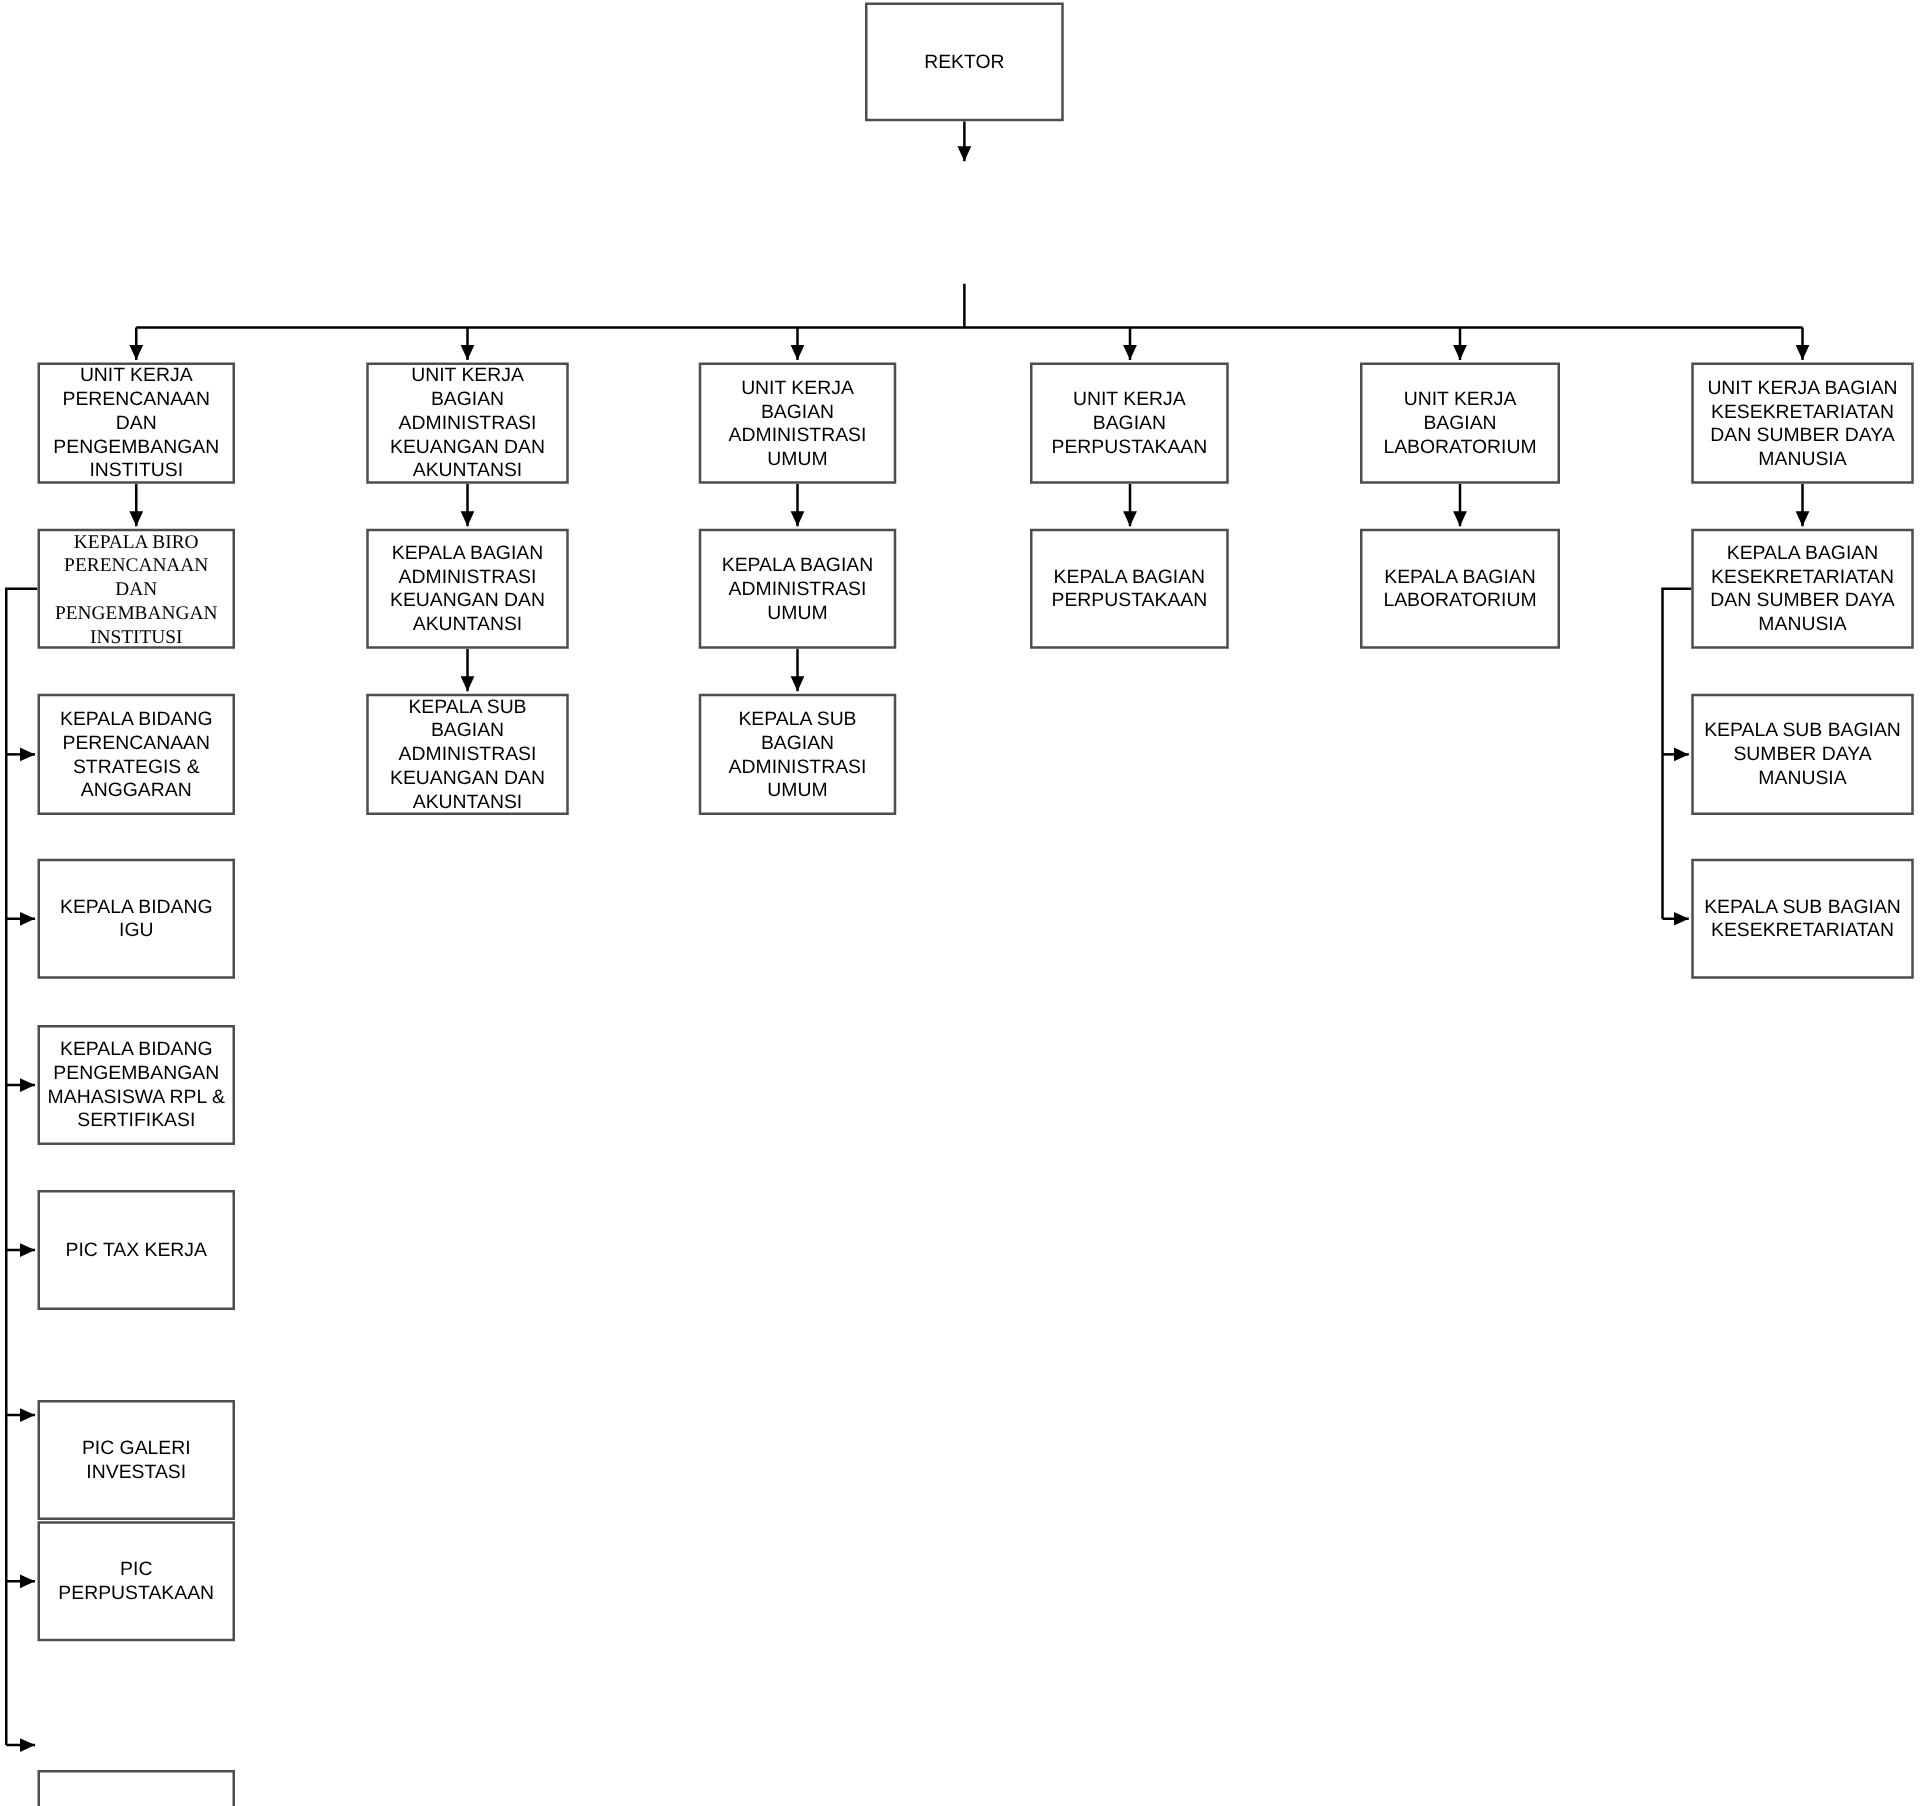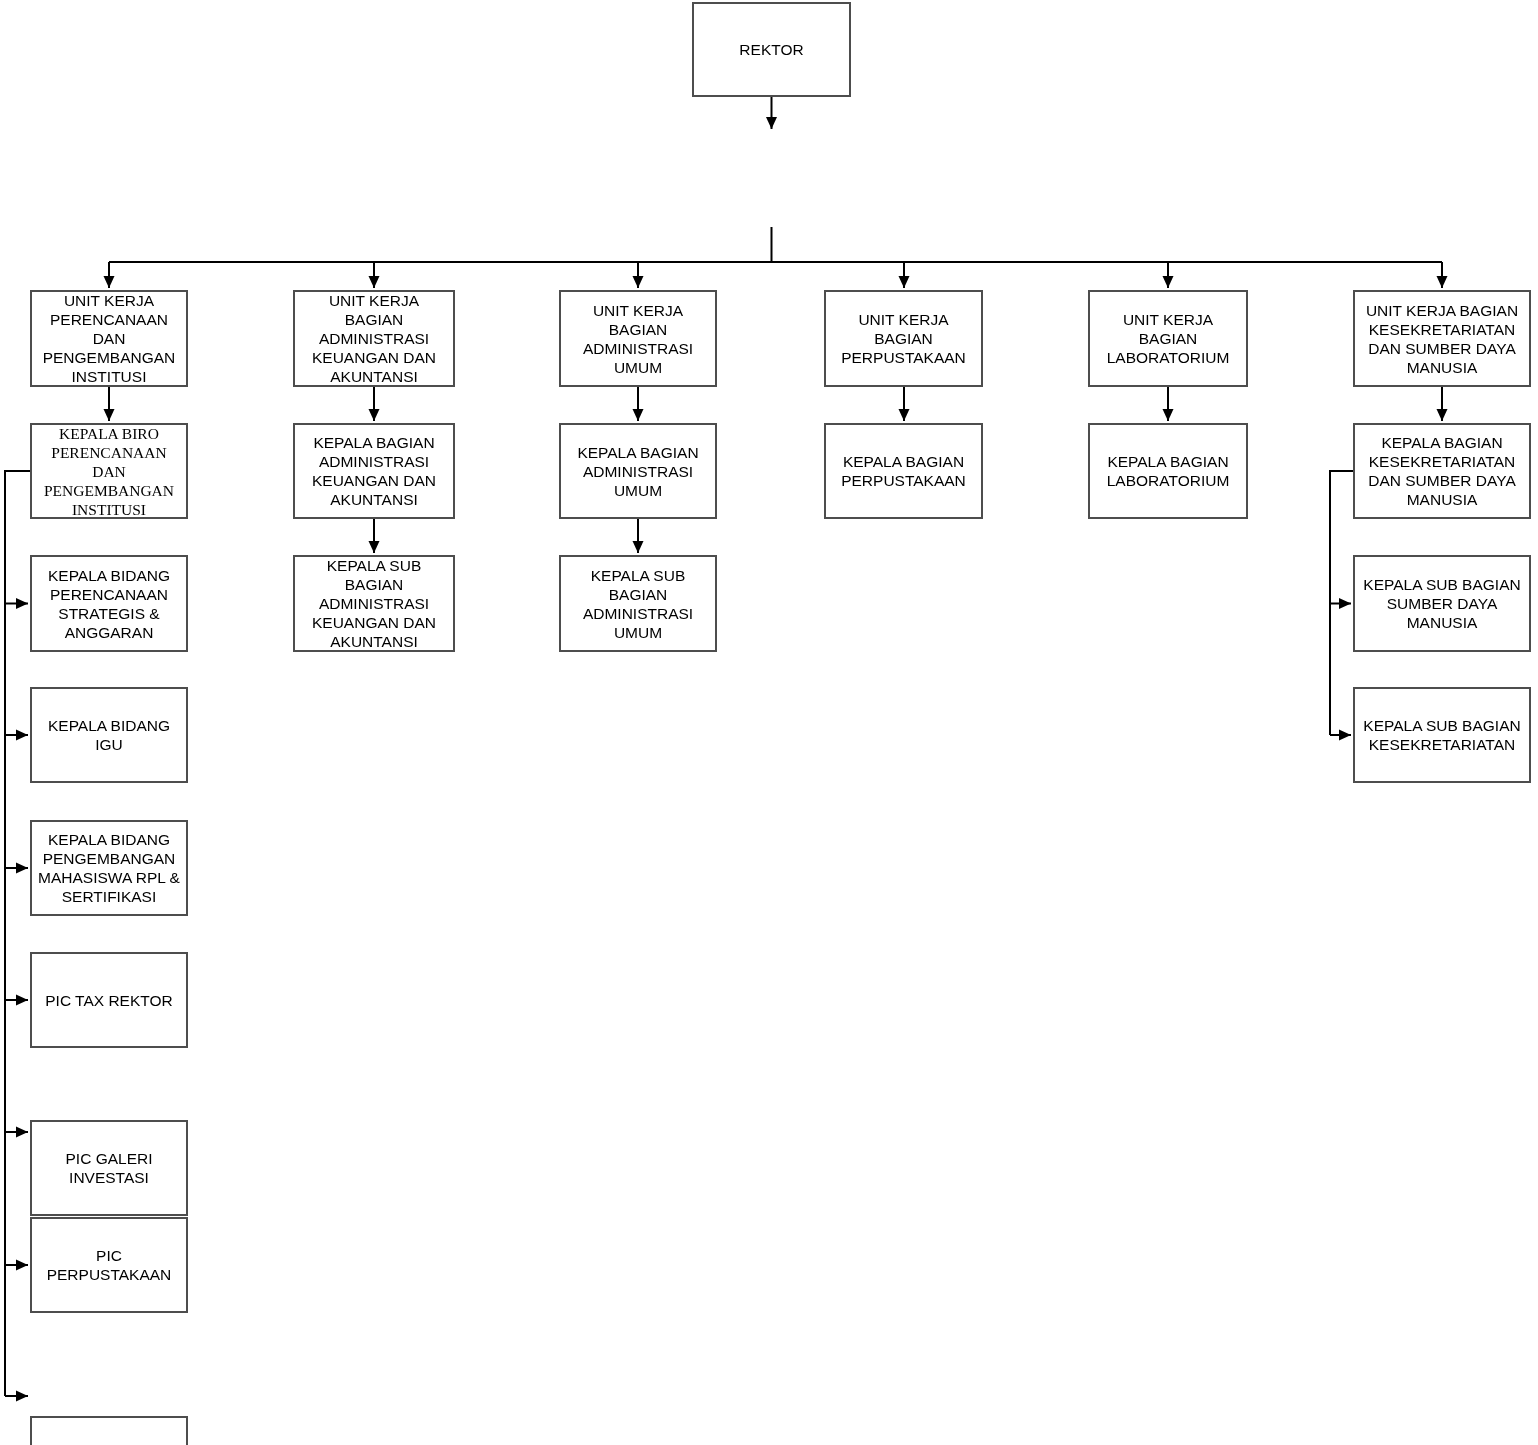--- a/index.html
+++ b/index.html
@@ -122,21 +122,21 @@
   <div class="node" style="left:30px; top:555px;  width:158px; height:97px;">KEPALA BIDANG
 PERENCANAAN
 STRATEGIS &amp;
 ANGGARAN</div>
   <div class="node" style="left:30px; top:687px;  width:158px; height:96px;">KEPALA BIDANG
 IGU</div>
   <div class="node" style="left:30px; top:820px;  width:158px; height:96px;">KEPALA BIDANG
 PENGEMBANGAN
 MAHASISWA RPL &amp;
 SERTIFIKASI</div>
-  <div class="node" style="left:30px; top:952px;  width:158px; height:96px;">PIC TAX REKTOR</div>
+  <div class="node" style="left:30px; top:952px;  width:158px; height:96px;">PIC TAX KERJA</div>
   <div class="node" style="left:30px; top:1084px; width:158px; height:96px;margin-top:36px;">PIC GALERI
 INVESTASI</div>
   <div class="node" style="left:30px; top:1217px; width:158px; height:96px;">PIC
 PERPUSTAKAAN</div>
   <div class="node" style="left:30px; top:1416px; width:158px; height:112px;">PIC TALENT
 SCOUTING</div>
 
   <div class="node" style="left:293px; top:290px; width:162px; height:97px;">UNIT KERJA
 BAGIAN
 ADMINISTRASI

